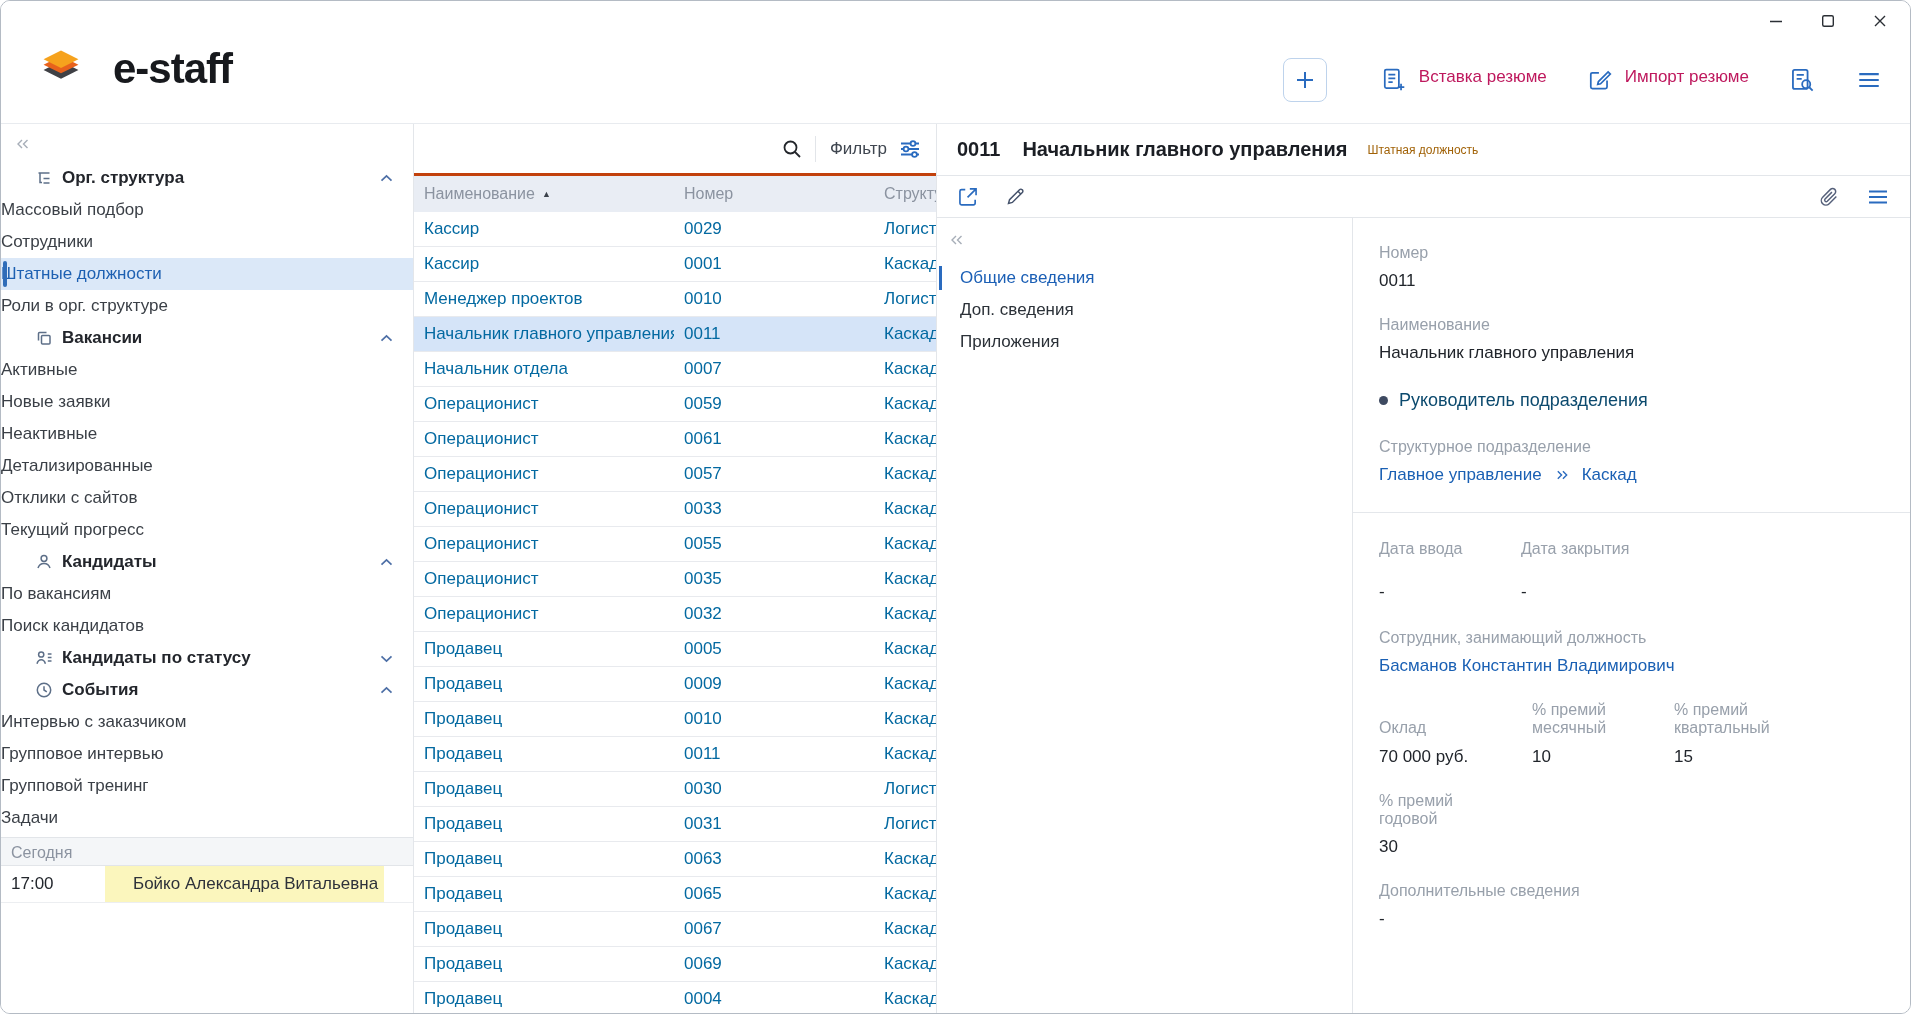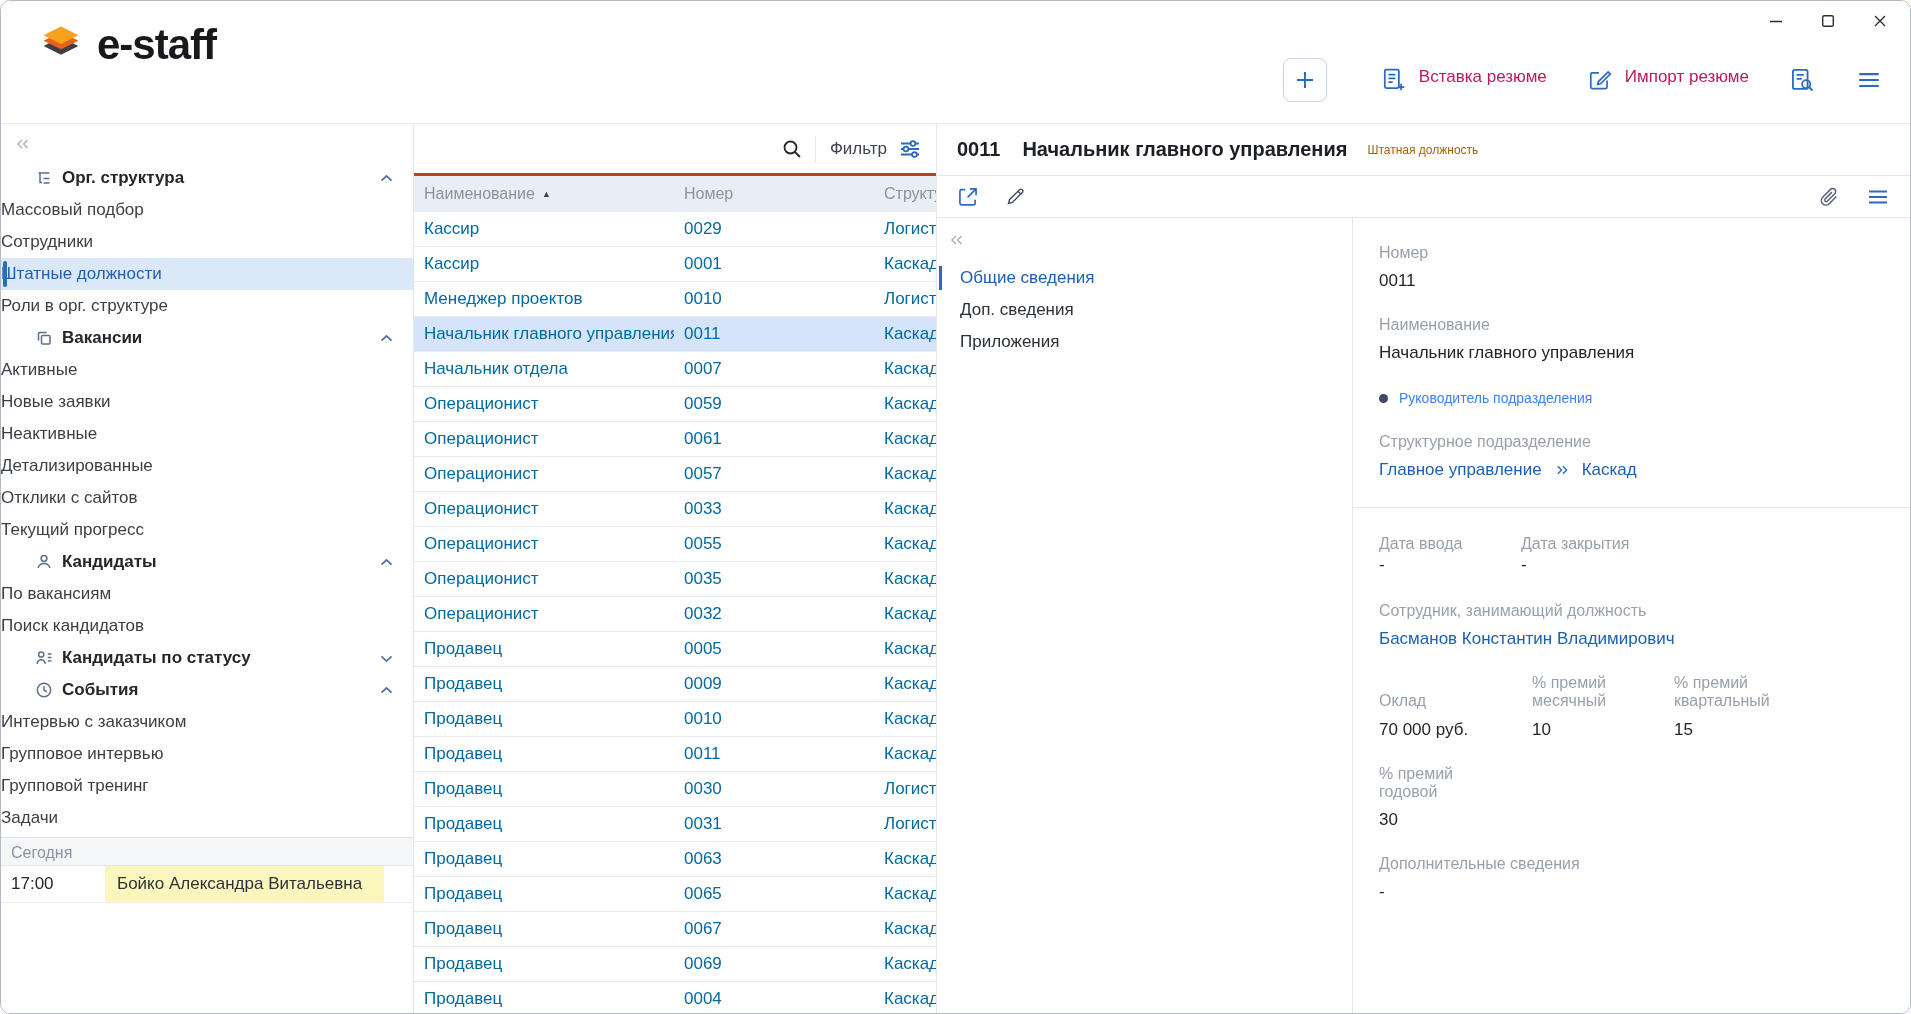--- a/index.html
+++ b/index.html
@@ -6,21 +6,21 @@
   html,body{background:#fff}
   body{font-family:"Liberation Sans",sans-serif;}
   #app{position:relative;width:1911px;height:1014px;background:#fff;border:1px solid #b4bbc4;border-radius:10px;overflow:hidden}
 
   
   .winctl{position:absolute;top:10px;right:20px;display:flex;gap:32px;z-index:9}
   .wbtn{width:20px;height:20px;display:flex;align-items:center;justify-content:center;cursor:pointer;color:#2b2f35}
 
   
   .header{position:absolute;top:0;left:0;right:0;height:122px;background:#fff}
-  .logo{position:absolute;left:36px;top:20px;display:flex;align-items:center;gap:12px}
+  .logo{position:absolute;left:36px;top:44px;display:flex;align-items:center;gap:28px}
   .logo-text{font-size:42px;font-weight:700;color:#17191d;letter-spacing:-1px}
   .actions{position:absolute;right:28px;top:56px;height:46px;display:flex;align-items:center;gap:40px}
   .plus-btn{width:44px;height:44px;border:1px solid #bed3ec;border-radius:8px;background:#fff;display:flex;align-items:center;justify-content:center;cursor:pointer;margin-right:14px}
   .act{display:flex;gap:12px;font-size:17px;color:#be185d;cursor:pointer}
   .act-icbtn{display:flex;align-items:center;cursor:pointer}
 
   
   .main{position:absolute;top:122px;left:0;right:0;bottom:0;display:flex;border-top:1px solid #e8ebef;background:#fff}
 
   
@@ -31,21 +31,21 @@
   .nav-ic{width:18px;height:18px;color:#5d6f88;margin-right:9px;display:flex;align-items:center;justify-content:center}
   .nav-sec-label{font-size:17px;font-weight:700;color:#23262c;flex:1}
   .chev{color:#4d6fa6;display:flex}
   .nav-item{height:32px;line-height:32px;font-size:17px;color:#3a3f46;cursor:pointer;position:relative;white-space:nowrap;overflow:hidden}
   .nav-item.sel{background:#dbe8f8;color:#1d60b2}
   .nav-item.sel::before{content:"";position:absolute;left:2px;top:3px;bottom:3px;width:4px;background:#2f6cb8;border-radius:2px}
   .today{height:176px;display:flex;flex-direction:column}
   .today-label{height:29px;line-height:29px;background:#f4f6f8;border-top:1px solid #e2e5e9;border-bottom:1px solid #e2e5e9;color:#8b93a0;font-size:16px;padding-left:10px}
   .today-row{height:37px;display:flex;align-items:stretch;border-bottom:1px solid #eceef1;cursor:pointer}
   .today-time{width:104px;font-size:17px;color:#22262c;padding-left:10px;display:flex;align-items:center}
-  .today-event{flex:1;margin-right:29px;background:#fbf6bd;font-size:17px;color:#2e323a;display:flex;align-items:center;padding-left:12px;white-space:nowrap;overflow:hidden}
+  .today-event{flex:1;margin-right:29px;background:#fbf6bd;font-size:17px;color:#2e323a;display:flex;align-items:center;padding-left:28px;white-space:nowrap;overflow:hidden}
 
   
   .list-panel{width:524px;border-left:1px solid #e3e6ea;border-right:1px solid #e3e6ea;display:flex;flex-direction:column;overflow:hidden}
   .search-row{height:52px;border-bottom:3px solid #c2410c;display:flex;align-items:center;padding:0 14px 0 12px;flex:0 0 auto}
   .search-input{flex:1;border:none;outline:none;font-size:17px;height:100%;min-width:0;background:transparent;font-family:inherit}
   .search-ic{color:#23262b;margin:0 12px 0 4px;display:flex}
   .search-sep{width:1px;height:26px;background:#e2e5e9;margin-right:14px}
   .filter{display:flex;align-items:center;cursor:pointer}
   .filter-label{font-size:17px;color:#3f4650;margin-right:11px}
   .filter-ic{color:#2a6bbf;display:flex}
@@ -71,25 +71,25 @@
   .dnav-collapse{padding:4px 0 12px 12px;color:#a7aeb8;cursor:pointer}
   .dtab{height:32px;line-height:32px;padding-left:23px;font-size:17px;color:#2b3138;position:relative;cursor:pointer;white-space:nowrap}
   .dtab.sel{color:#1b5fb5}
   .dtab.sel::before{content:"";position:absolute;left:2px;top:4px;bottom:4px;width:3px;background:#2a6bbf}
   .dcontent{flex:1;border-left:1px solid #e3e6ea;padding:26px 30px 0 26px;overflow:hidden}
   .flabel{color:#98a0ab;font-size:16px;margin-bottom:9px}
   .fval{color:#21252b;font-size:17px}
   .fgroup{margin-bottom:25px}
   .role-row{display:flex;align-items:center;gap:11px;margin:27px 0}
   .role-dot{width:9px;height:9px;border-radius:50%;background:#3e4a61;flex:0 0 auto}
-  .role-text{font-size:14px;color:#3b82f6}
+  .role-text{font-size:18px;color:#0c4a6e}
   .dept-links{display:flex;align-items:center;gap:13px}
   a.link{color:#1a60b4;text-decoration:none;font-size:17px;white-space:nowrap}
   .divider{height:1px;background:#e4e7eb;margin:27px -30px 27px -26px}
-  .dates{display:grid;grid-template-columns:142px auto;row-gap:2px;margin-bottom:27px}
+  .dates{display:grid;grid-template-columns:142px auto;row-gap:24px;margin-bottom:27px}
   .dates .flabel{margin-bottom:0}
   .salary{display:grid;grid-template-columns:153px 142px 1fr;row-gap:10px;align-items:end;margin-bottom:25px}
   .salary .flabel{margin-bottom:0;padding-right:14px}
   .narrow-label{max-width:112px}
 </style>
 </head>
 <body>
 
 <div id="app">
 

